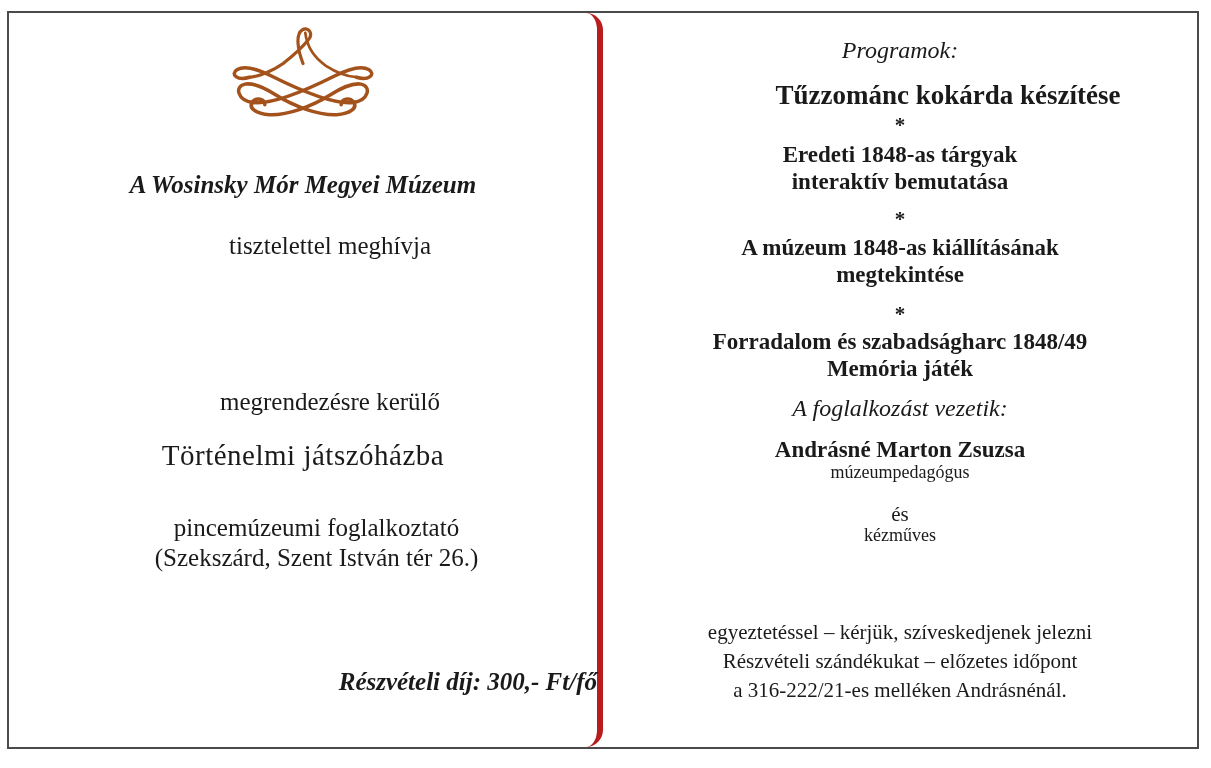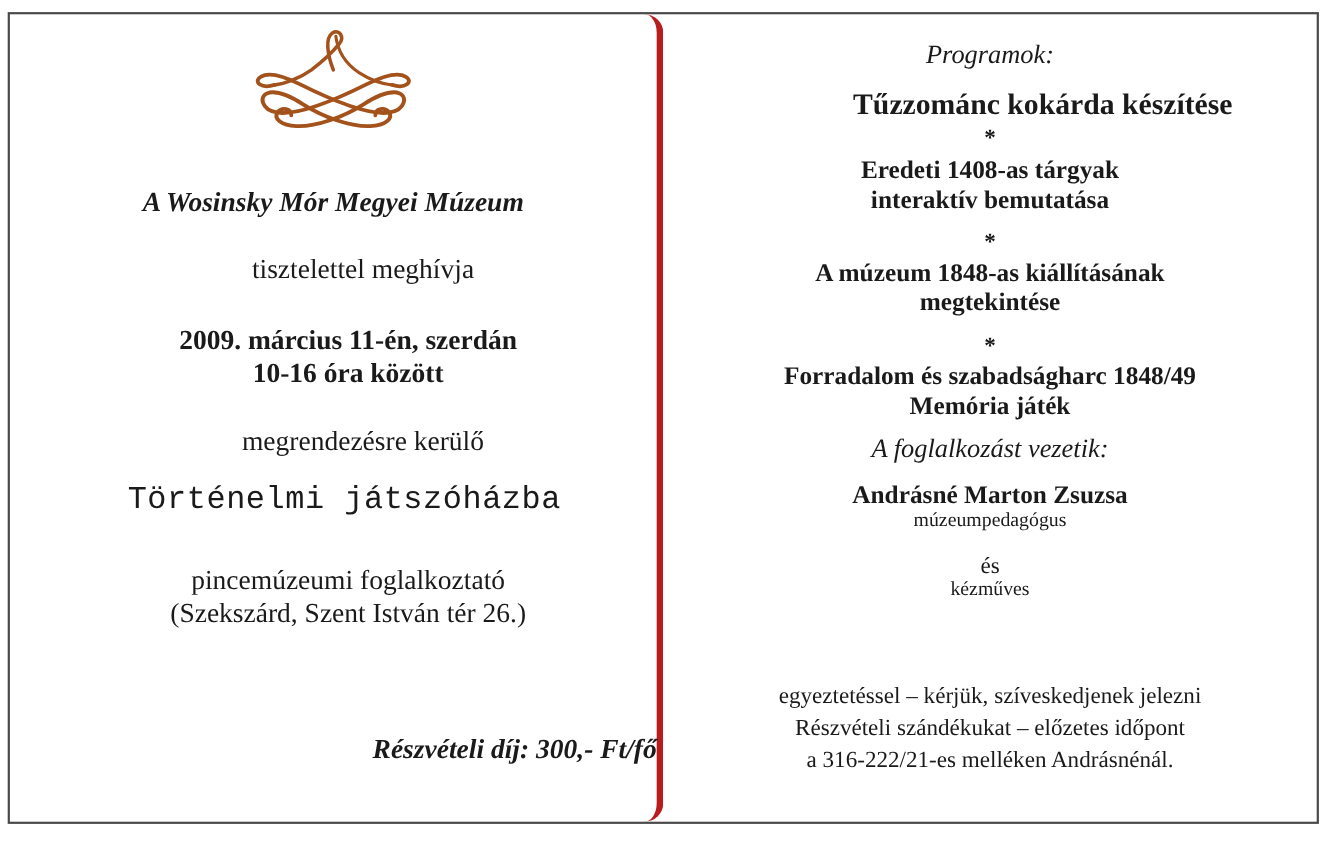--- a/index.html
+++ b/index.html
@@ -3,21 +3,21 @@
 <meta charset="utf-8">
 <style>
   html,body{margin:0;padding:0;background:#ffffff;}
   body{width:1211px;height:768px;position:relative;font-family:"Liberation Serif", serif;color:#1a1a1a;}
   .frame{position:absolute;left:7px;top:11px;width:1192px;height:738px;border:2px solid #4a4a4a;box-sizing:border-box;background:#ffffff;display:flex;}
   .col{position:relative;width:50%;height:100%;}
   .col-left{border-right:6px solid #b91c1c;box-sizing:border-box;border-radius:17px;}
   .block{position:absolute;left:0;width:100%;text-align:center;}
   .it{font-style:italic;}
   .b{font-weight:bold;}
-  .sans{font-family:Liberation Mono, monospace;padding-left:10px;}
+  .sans{font-family:Liberation Serif, serif;}
   
   .organizer{font-size:25px;line-height:28px;}
   .line-25{font-size:25px;line-height:30px;margin-left:27px;}
   .event-name{font-size:29px;line-height:32px;letter-spacing:0.5px;}
   .fee{font-size:25px;text-align:right;}
   
   .programs-heading{font-size:24px;}
   .program-title-lg{font-size:27px;line-height:29px;padding-left:48px;}
   .program-title{font-size:23px;line-height:27px;}
   .star{font-size:21px;font-weight:bold;}
@@ -41,24 +41,20 @@
         <path d="M113,16 C115,32 124,48 140,59 C154,68 170,73 180,74" stroke-width="3.6"></path>
         <path d="M40,74 C24,79 14,70 24,64 C34,58 52,64 70,73 C108,92 152,110 176,107 C196,104 200,86 186,83 C174,81 160,88 146,97 C122,112 90,124 66,123 C48,122 38,114 44,106 C49,100 60,102 60,110" stroke-width="4.6"></path>
         <path d="M180,74 C196,79 206,70 196,64 C186,58 168,64 150,73 C112,92 68,110 44,107 C24,104 20,86 34,83 C46,81 60,88 74,97 C98,112 130,124 154,123 C172,122 182,114 176,106 C171,100 160,102 160,110" stroke-width="4.6"></path>
       </g>
     </svg>
 
     <div class="block organizer it b" style="top:158px">A Wosinsky Mór Megyei Múzeum</div>
 
     <div class="block line-25" style="top:218px">tisztelettel meghívja</div>
 
-    <div class="block" style="top:282px">
-      <div class="line-25 b">2009. március 11-én, szerdán</div>
-      <div class="line-25 b">10-16 óra között</div>
-    </div>
 
     <div class="block line-25" style="top:374px">megrendezésre kerülő</div>
 
     <div class="block event-name sans" style="top:426px">Történelmi játszóházba</div>
 
     <div class="block" style="top:500px">
       <div class="line-25">pincemúzeumi foglalkoztató</div>
       <div class="line-25">(Szekszárd, Szent István tér 26.)</div>
     </div>
 
@@ -67,21 +63,21 @@
 
   <div class="col">
 
     <div class="block programs-heading it" style="top:24px">Programok:</div>
 
     <div class="block program-title-lg b" style="top:68px">Tűzzománc kokárda készítése</div>
 
     <div class="block star" style="top:100px">*</div>
 
     <div class="block" style="top:128px">
-      <div class="program-title b">Eredeti 1408-as tárgyak</div>
+      <div class="program-title b">Eredeti 1848-as tárgyak</div>
       <div class="program-title b">interaktív bemutatása</div>
     </div>
 
     <div class="block star" style="top:194px">*</div>
 
     <div class="block" style="top:221px">
       <div class="program-title b">A múzeum 1848-as kiállításának</div>
       <div class="program-title b">megtekintése</div>
     </div>
 

